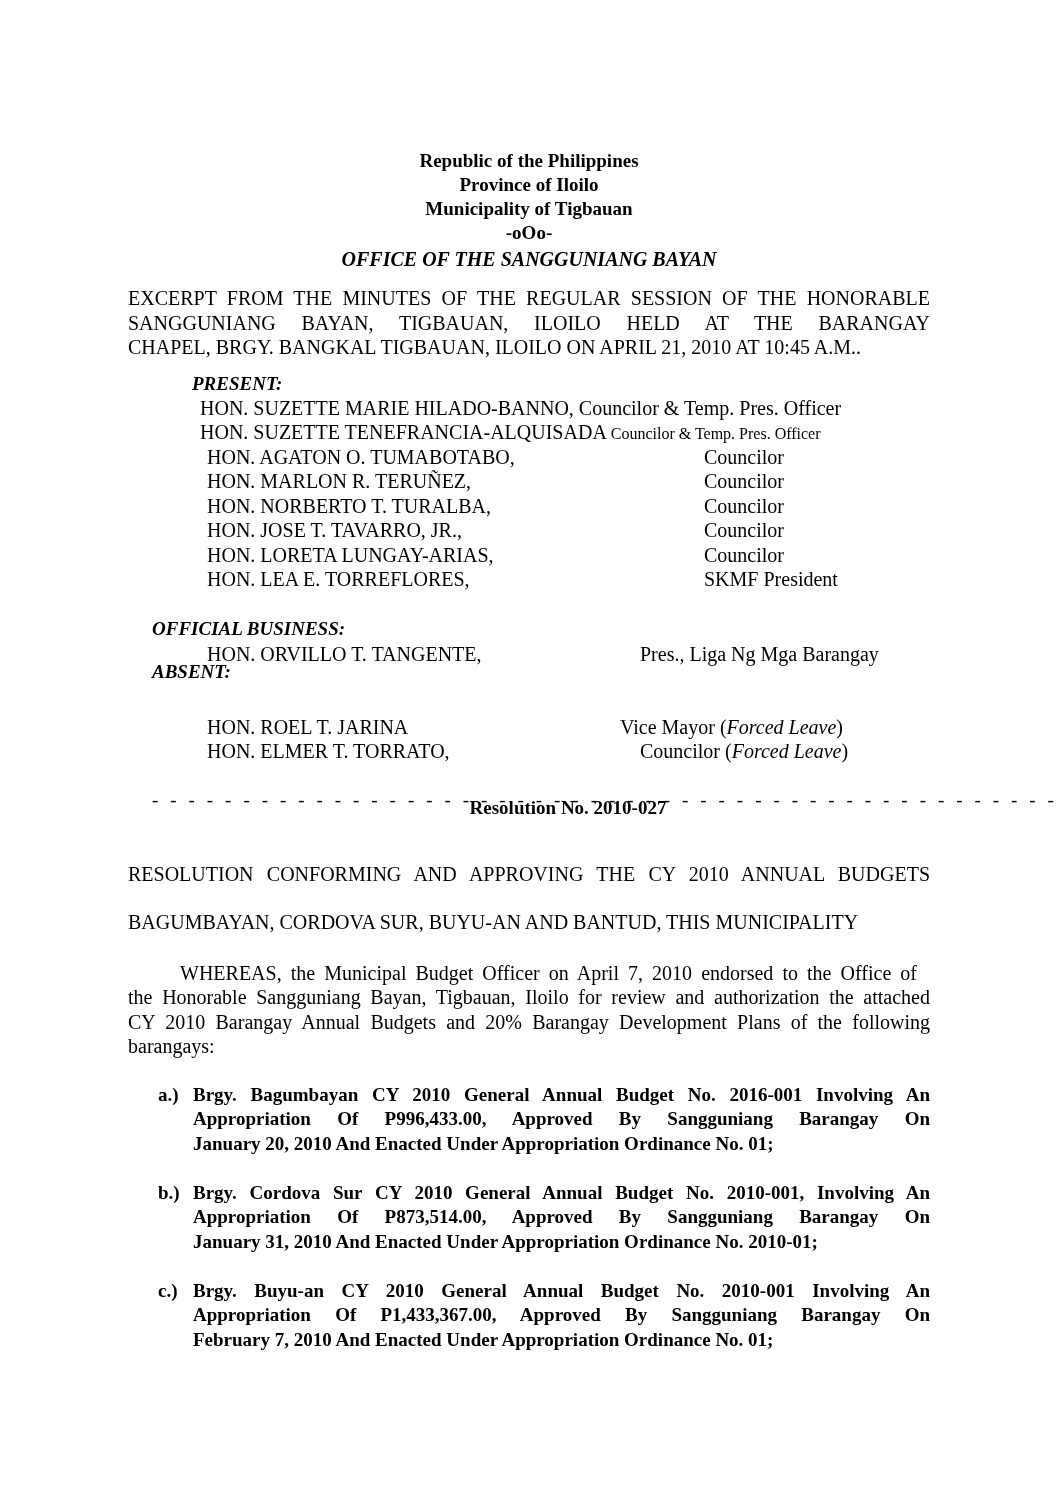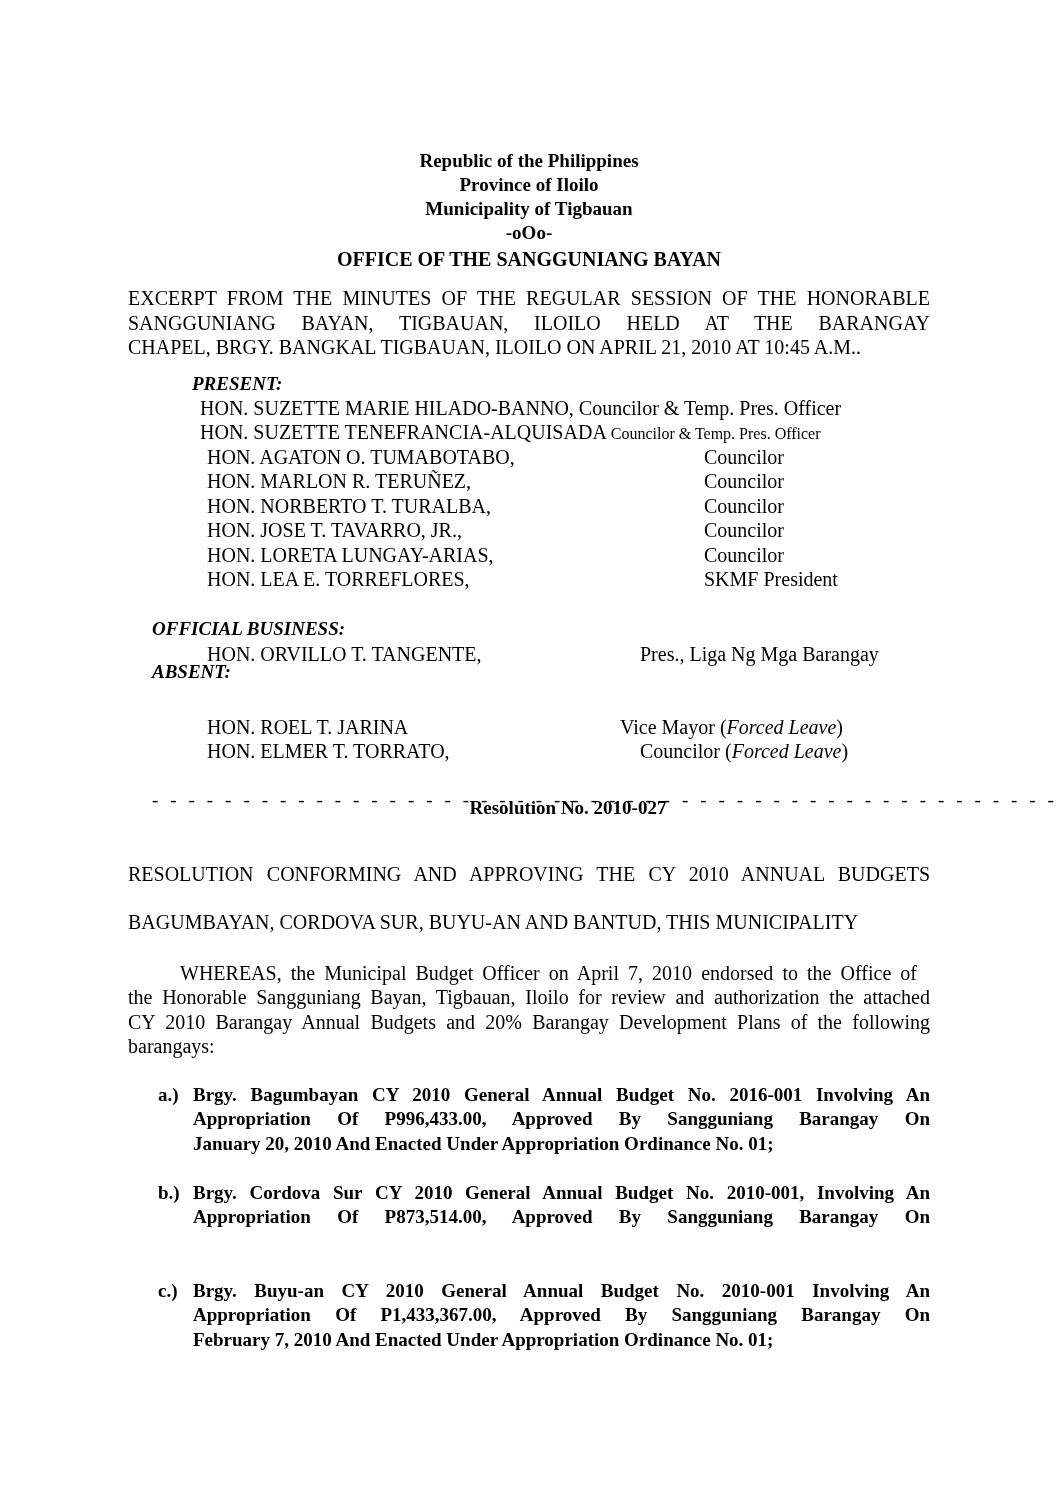--- a/index.html
+++ b/index.html
@@ -27,21 +27,21 @@
 </style>
 </head>
 <body>
 
 <div class="page">
 
   <div class="hdr" style="top:129px">Republic of the Philippines</div>
   <div class="hdr" style="top:153px">Province of Iloilo</div>
   <div class="hdr" style="top:177px">Municipality of Tigbauan</div>
   <div class="hdr" style="top:201px">-oOo-</div>
-  <div class="hdr" style="top:227px; font-size:20px;">OFFICE OF THE SANGGUNIANG BAYAN</div>
+  <div class="hdr" style="top:227px; font-size:20px;font-style:italic;">OFFICE OF THE SANGGUNIANG BAYAN</div>
 
   <div class="just" style="top:286px">EXCERPT FROM THE MINUTES OF THE REGULAR SESSION OF THE HONORABLE</div>
   <div class="just" style="top:311px">SANGGUNIANG BAYAN, TIGBAUAN, ILOILO HELD AT THE BARANGAY</div>
   <div class="just last" style="top:335px">CHAPEL, BRGY. BANGKAL TIGBAUAN, ILOILO ON APRIL 21, 2010 AT 10:45 A.M..</div>
 
   <div class="label" style="left:192px; top:372px">PRESENT:</div>
 
   <div class="name" style="left:200px; top:396px">HON. SUZETTE MARIE HILADO-BANNO, Councilor &amp; Temp. Pres. Officer</div>
 
   <div class="name" style="left:207px; top:445px">HON. AGATON O. TUMABOTABO,</div>
@@ -104,20 +104,21 @@
       <span>Appropriation Of P996,433.00, Approved By Sangguniang Barangay On</span>
       <span class="last">January 20, 2010 And Enacted Under Appropriation Ordinance No. 01;</span>
     </div>
   </div>
 
   <div class="item" style="top:1181px">
     <span class="mark">b.)</span>
     <div class="txt">
       <span>Brgy. Cordova Sur CY 2010 General Annual Budget No. 2010-001, Involving An</span>
       <span>Appropriation Of P873,514.00, Approved By Sangguniang Barangay On</span>
+      <span class="last">January 31, 2010 And Enacted Under Appropriation Ordinance No. 2010-01;</span>
     </div>
   </div>
 
   <div class="item" style="top:1279px">
     <span class="mark">c.)</span>
     <div class="txt">
       <span>Brgy. Buyu-an CY 2010 General Annual Budget No. 2010-001 Involving An</span>
       <span>Appropriation Of P1,433,367.00, Approved By Sangguniang Barangay On</span>
       <span class="last">February 7, 2010 And Enacted Under Appropriation Ordinance No. 01;</span>
     </div>

